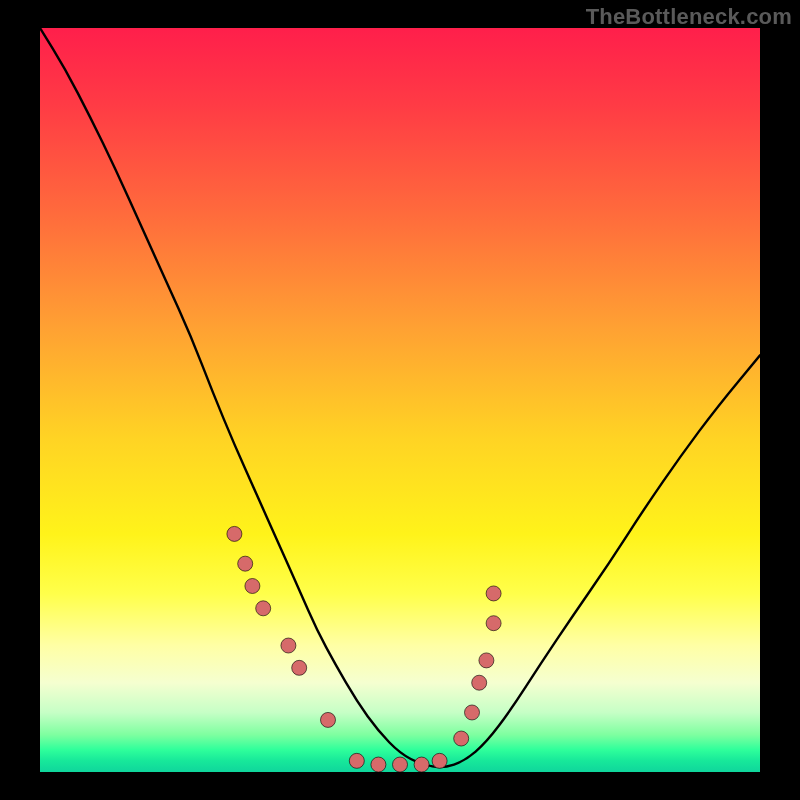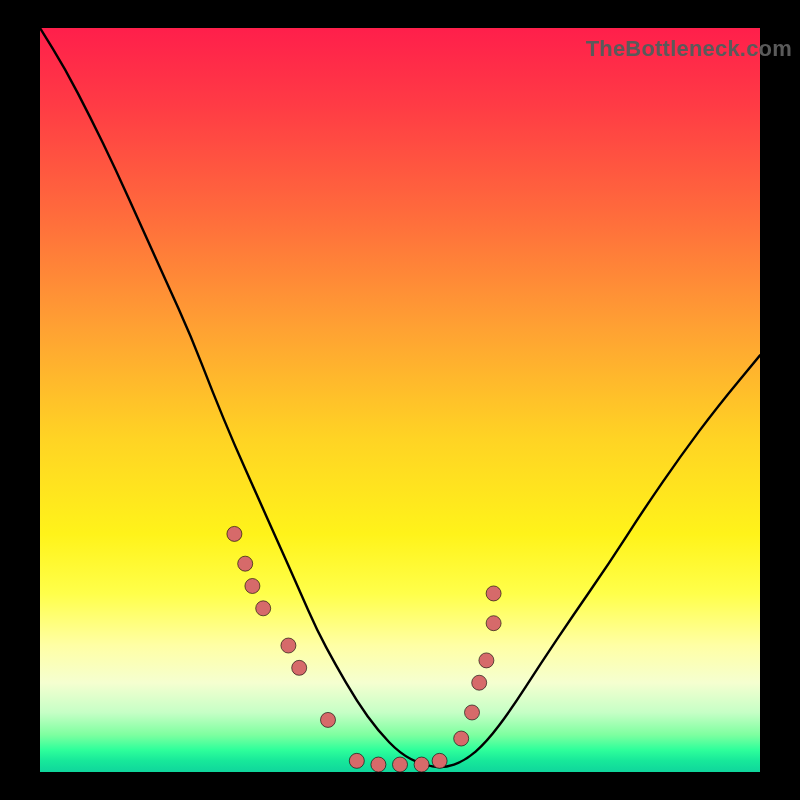--- a/index.html
+++ b/index.html
@@ -19,21 +19,20 @@
   }
   .watermark {
     position: absolute;
     top: 4px;
     right: 8px;
     color: #5a5a5a;
     font-size: 22px;
     font-weight: 600;
     letter-spacing: 0.2px;
     z-index: 50;
-    margin-top: 32px;
   }
   .plot {
     position: absolute;
     left: 40px;
     top: 28px;
     width: 720px;
     height: 744px;
   }
   .gradient {
     position: absolute;

